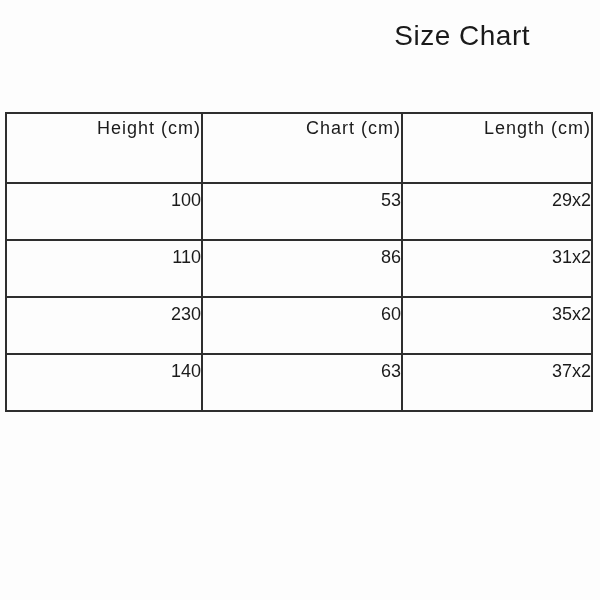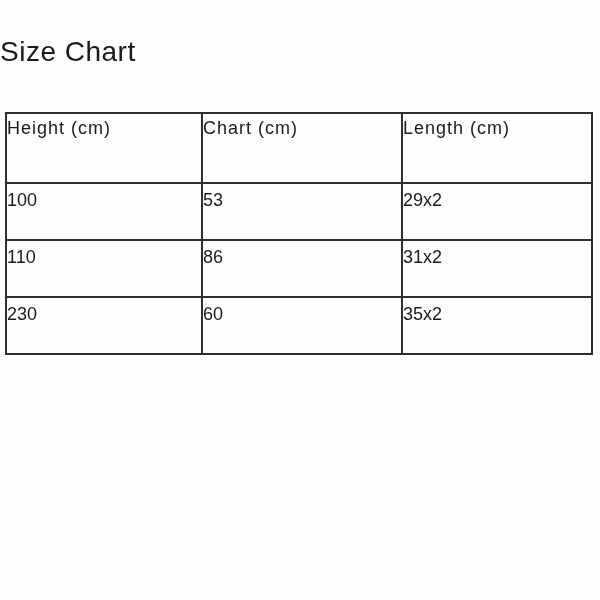--- a/index.html
+++ b/index.html
@@ -8,42 +8,42 @@
     background: #fdfdfd;
     font-family: "Liberation Sans", "DejaVu Sans", sans-serif;
     overflow: hidden;
   }
   .page {
     position: relative;
     width: 600px; height: 600px;
   }
   .chart-title {
     position: absolute;
-    top: 36px; left: 0;
+    top: 20px; left: 0;
     width: 530px;
-    text-align: left;
+    text-align: right;
     font-size: 28px;
     font-weight: 400;
     color: #1a1a1a;
     letter-spacing: 0.5px;
   }
   table.size-table {
     position: absolute;
     left: 5px; top: 112px;
     width: 586px;
     border-collapse: collapse;
     table-layout: fixed;
   }
   .size-table col.c1 { width: 196px; }
   .size-table col.c2 { width: 200px; }
   .size-table col.c3 { width: 190px; }
   .size-table th, .size-table td {
     border: 2px solid #2e2e2e;
     vertical-align: top;
-    text-align: left;
+    text-align: right;
     color: #1b1b1b;
     font-size: 18px;
     font-weight: 400;
   }
   .size-table tr.header-row { height: 70px; }
   .size-table tr.header-row th { padding-top: 4px; letter-spacing: 1px; }
   .size-table tr.data-row { height: 57px; }
   .size-table tr.data-row td { padding-top: 6px; }
 </style>
 </head>
@@ -75,16 +75,21 @@
       <tr class="data-row">
         <td>110</td>
         <td>86</td>
         <td>31x2</td>
       </tr>
       <tr class="data-row">
         <td>230</td>
         <td>60</td>
         <td>35x2</td>
       </tr>
+      <tr class="data-row">
+        <td>140</td>
+        <td>63</td>
+        <td>37x2</td>
+      </tr>
     </tbody>
   </table>
 
 </div>
 
 </body></html>

